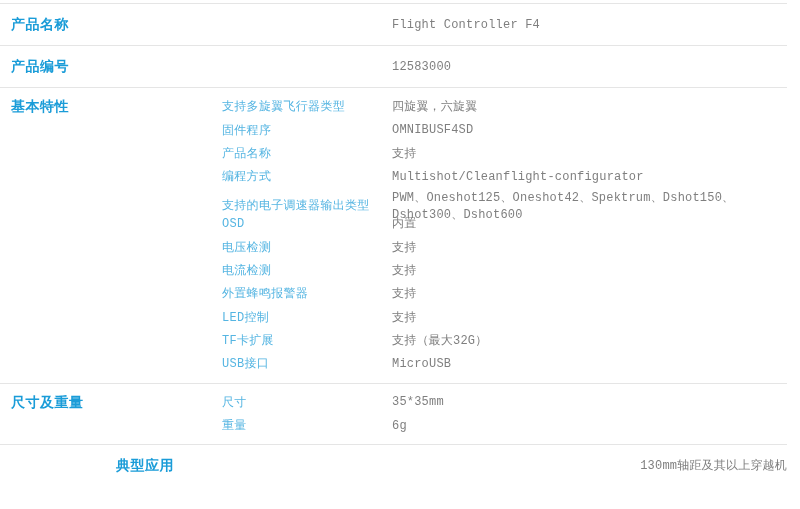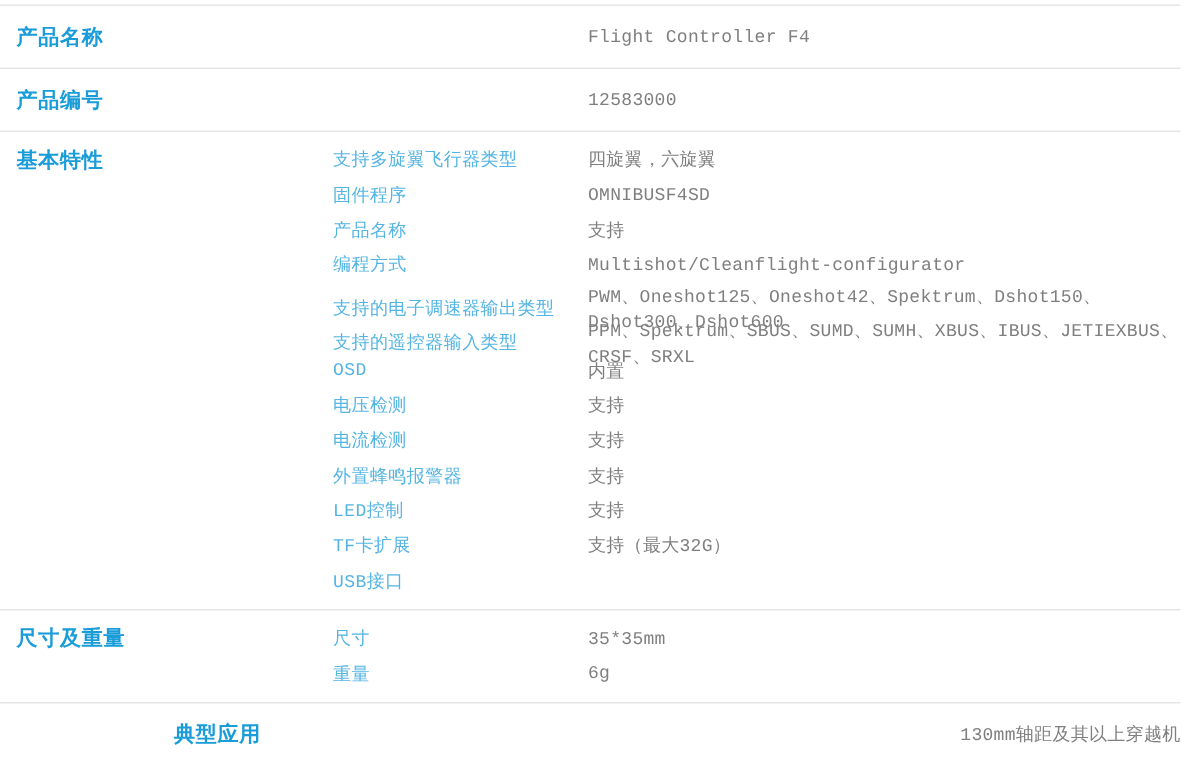--- a/index.html
+++ b/index.html
@@ -112,24 +112,20 @@
   <div class="spec-item">
     <div class="spec-label">编程方式</div>
     <div class="spec-value">Multishot/Cleanflight-configurator</div>
   </div>
 
   <div class="spec-item">
     <div class="spec-label">支持的电子调速器输出类型</div>
     <div class="spec-value">PWM、Oneshot125、Oneshot42、Spektrum、Dshot150、Dshot300、Dshot600</div>
   </div>
 
-  <div class="spec-item">
-    <div class="spec-label">支持的遥控器输入类型</div>
-    <div class="spec-value">PPM、Spektrum、SBUS、SUMD、SUMH、XBUS、IBUS、JETIEXBUS、CRSF、SRXL</div>
-  </div>
 
   <div class="spec-item">
     <div class="spec-label">OSD</div>
     <div class="spec-value">内置</div>
   </div>
 
   <div class="spec-item">
     <div class="spec-label">电压检测</div>
     <div class="spec-value">支持</div>
   </div>
@@ -149,20 +145,21 @@
     <div class="spec-value">支持</div>
   </div>
 
   <div class="spec-item">
     <div class="spec-label">TF卡扩展</div>
     <div class="spec-value">支持（最大32G）</div>
   </div>
 
   <div class="spec-item">
     <div class="spec-label">USB接口</div>
+    <div class="spec-value">MicroUSB</div>
   </div>
 </div>
   </div>
 
   <div class="section-row">
     <div class="category-cell">尺寸及重量</div>
     <div class="row-items">
   <div class="spec-item">
     <div class="spec-label">尺寸</div>
     <div class="spec-value">35*35mm</div>

